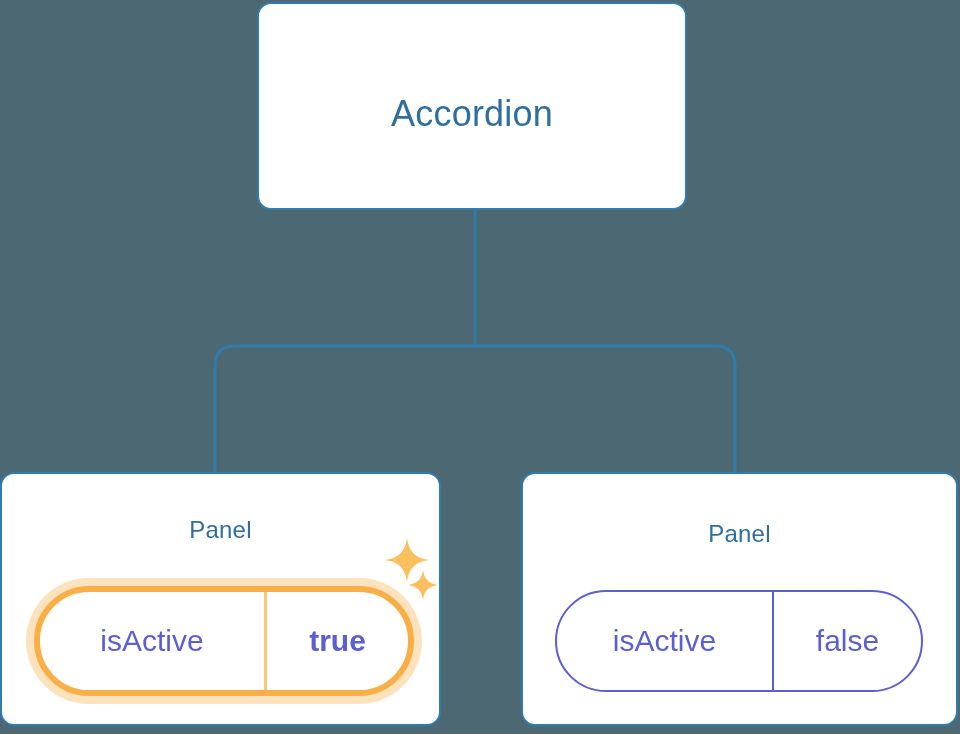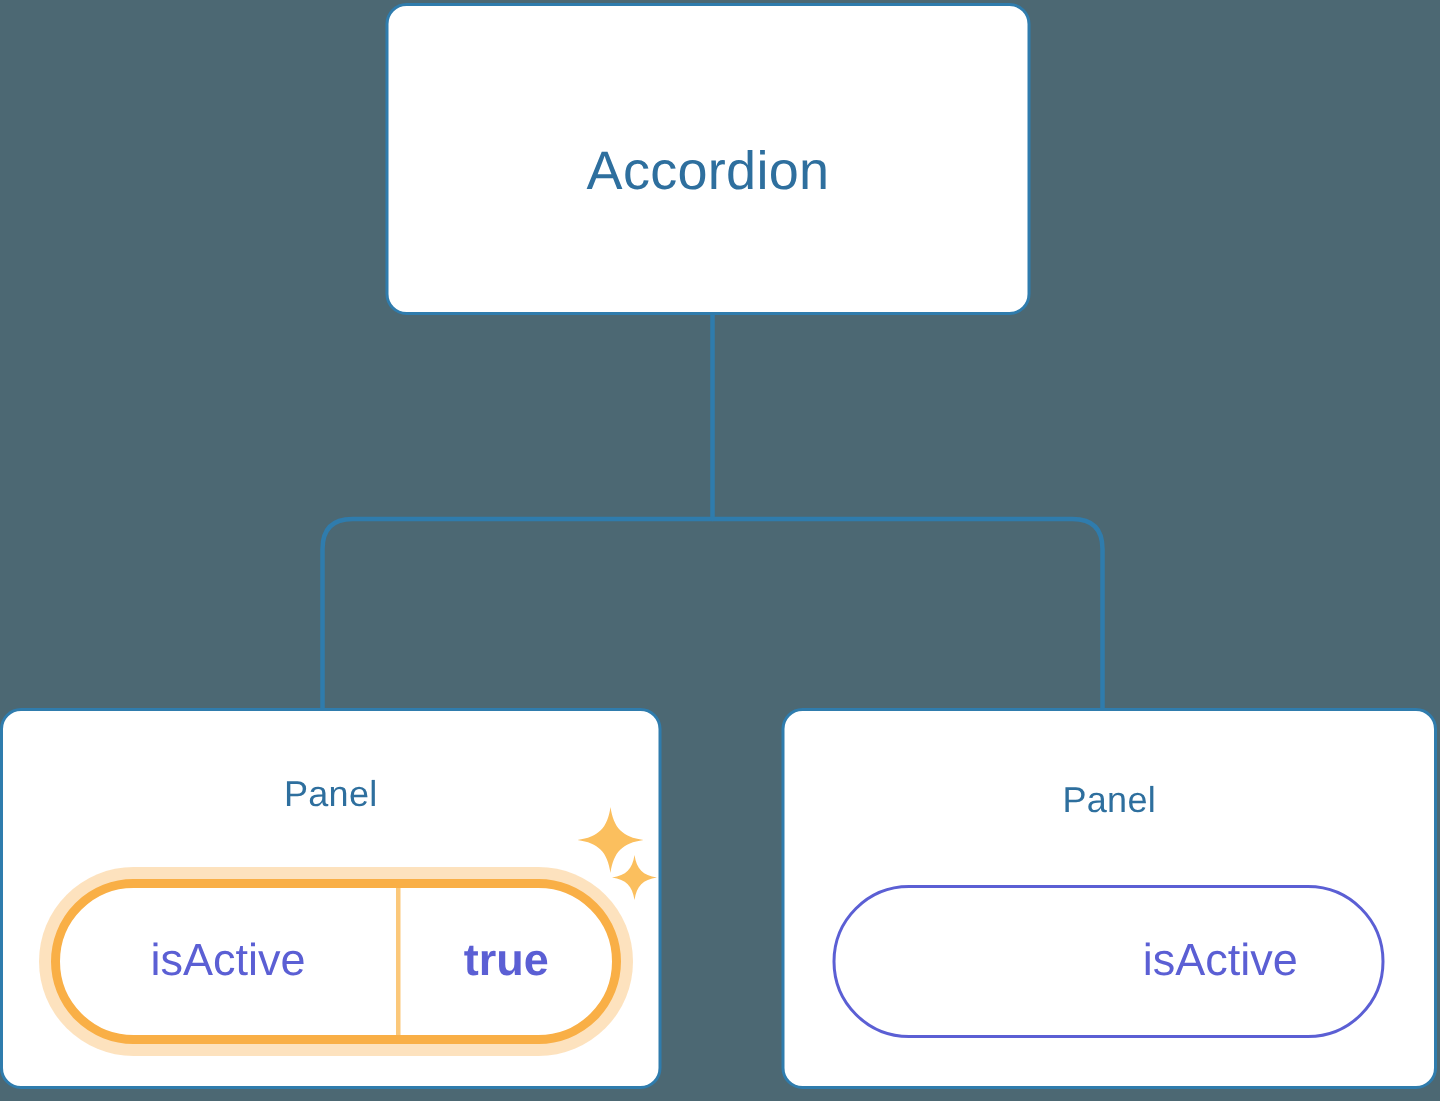--- a/index.html
+++ b/index.html
@@ -81,21 +81,20 @@
   #node-panel-1 .node-title { top: 46px; }
 
   
   .prop-pill {
     position: absolute;
     display: flex;
     align-items: stretch;
     box-sizing: border-box;
     border-radius: 999px;
     background: #ffffff;
-    justify-content: flex-end;
   }
   .prop-key, .prop-val {
     display: flex;
     align-items: center;
     justify-content: center;
     color: #5b5fd4;
     font-size: 30px;
     font-weight: 400;
     white-space: nowrap;
     box-sizing: border-box;
@@ -188,15 +187,16 @@
   <svg class="sparkle" id="sparkle-small" viewBox="0 0 30 30" xmlns="http://www.w3.org/2000/svg">
     <path d="M15 0 C16.5 9.5 20.5 13.5 30 15 C20.5 16.5 16.5 20.5 15 30 C13.5 20.5 9.5 16.5 0 15 C9.5 13.5 13.5 9.5 15 0 Z" fill="#fbbf5e"></path>
   </svg>
 
   <div class="node" id="node-panel-1">
     <div class="node-title">Panel</div>
   </div>
 
   <div class="prop-pill plain" id="pill-panel-1">
     <div class="prop-key">isActive</div>
+    <div class="prop-val">false</div>
   </div>
 
 </div>
 
 </body></html>

